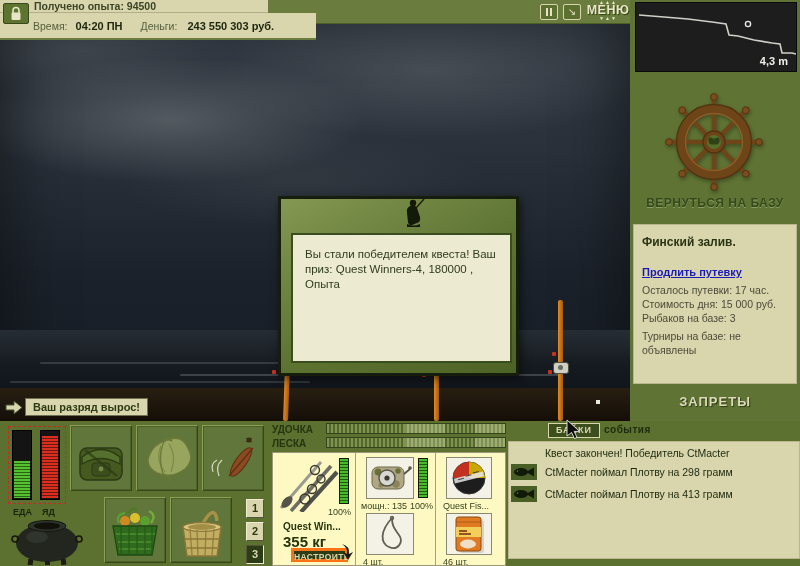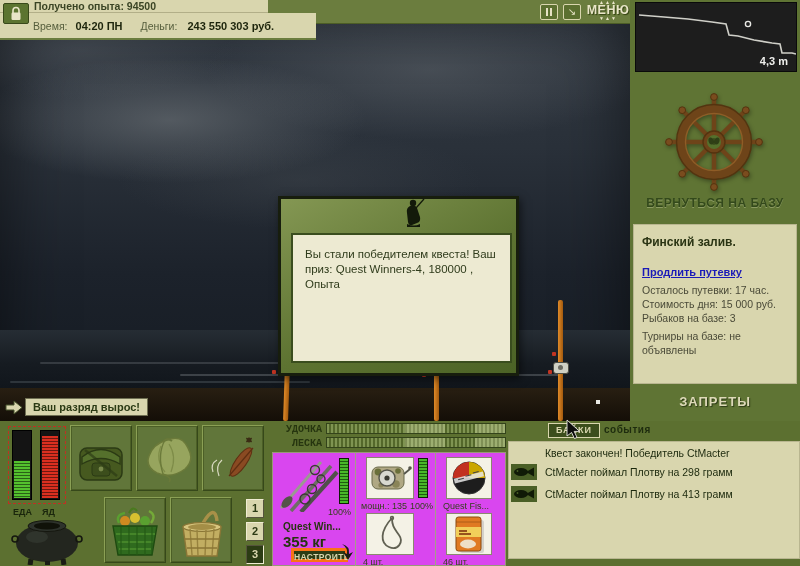--- a/index.html
+++ b/index.html
@@ -82,29 +82,29 @@
   .gstripes{background-image:repeating-linear-gradient(180deg,rgba(0,0,0,0) 0 2px,rgba(0,0,0,.55) 2px 3px);}
   .glabel{position:absolute;top:86px;font-size:9px;font-weight:bold;color:#1a260c;}
   .slot{position:absolute;width:62px;height:66px;background:#61763a;border:1px solid #8ba055;
     border-bottom-color:#36481a;border-right-color:#36481a;box-shadow:inset 0 0 0 1px #4c5f26;
     display:flex;align-items:center;justify-content:center;}
   .numbtn{position:absolute;left:246px;width:18px;height:19px;background:#d9d6ae;border:1px solid #efecd2;
     border-bottom-color:#55543c;border-right-color:#55543c;font-size:11px;font-weight:bold;color:#2b3a14;
     text-align:center;line-height:17px;}
   .numbtn.active{background:#2c3c14;color:#d9d6ae;border-color:#55543c;border-bottom-color:#efecd2;border-right-color:#efecd2;}
 
-  .rodlab{position:absolute;width:50px;text-align:right;font-size:10px;font-weight:bold;color:#26350f;font-family:Liberation Mono, monospace;}
+  .rodlab{position:absolute;width:50px;text-align:left;font-size:10px;font-weight:bold;color:#26350f;}
   .rodbar{position:absolute;left:326px;width:180px;height:11px;border:1px solid #33431a;
     background-image:
       linear-gradient(rgba(228,235,185,.30),rgba(228,235,185,.30)),
       linear-gradient(rgba(228,235,185,.30),rgba(228,235,185,.30)),
       repeating-linear-gradient(90deg,#7f9452 0 2px,#54682b 2px 4px);
     background-size:40px 100%,30px 100%,auto;background-position:78px 0,148px 0,0 0;
     background-repeat:no-repeat,no-repeat,repeat;}
-  .rodpanel{position:absolute;left:272px;top:31px;width:234px;height:114px;background:#d946ef;border:1px solid #9a9878;}
+  .rodpanel{position:absolute;left:272px;top:31px;width:234px;height:114px;background:#fef9c3;border:1px solid #9a9878;}
   .colsep{position:absolute;top:0;width:1px;height:114px;background:#a3a184;}
   .minigauge{position:absolute;width:10px;background:#182508;border:1px solid #101c06;
     background-image:repeating-linear-gradient(180deg,#49b82a 0 2px,#1e5c10 2px 3px);}
   .smalltxt{position:absolute;font-size:9px;color:#33401c;}
   .bolds{font-weight:bold;color:#26350f;}
   .itembox{position:absolute;background:#f4f2e6;border:1px solid #8a8870;display:flex;align-items:center;justify-content:center;}
   .cfgbtn{position:absolute;left:18px;top:95px;width:57px;height:14px;background:#2c3c14;border:3px solid #f97316;
     color:#d9d6ae;font-size:8.5px;font-weight:bold;text-align:center;line-height:12px;letter-spacing:.4px;}
 
   

